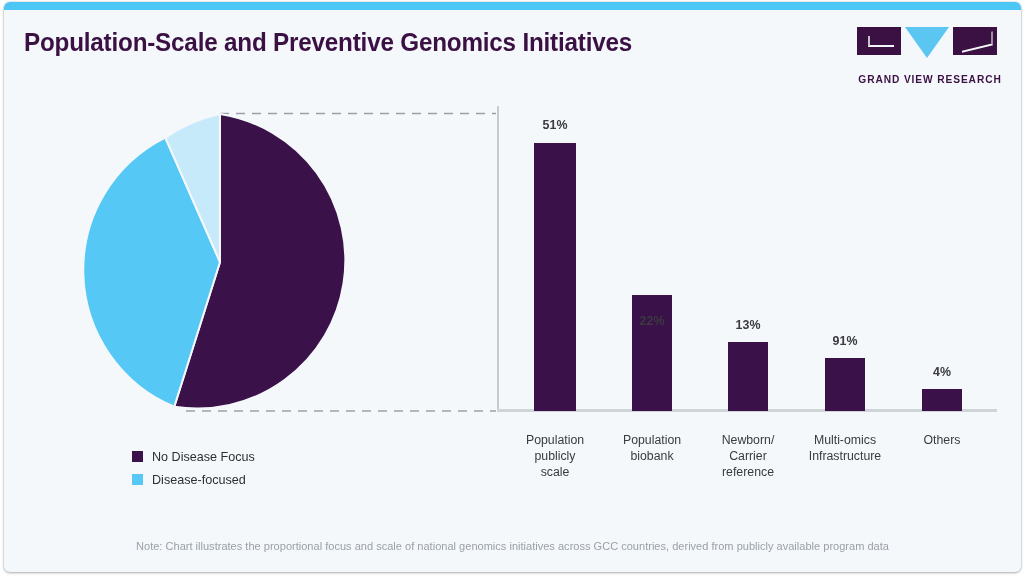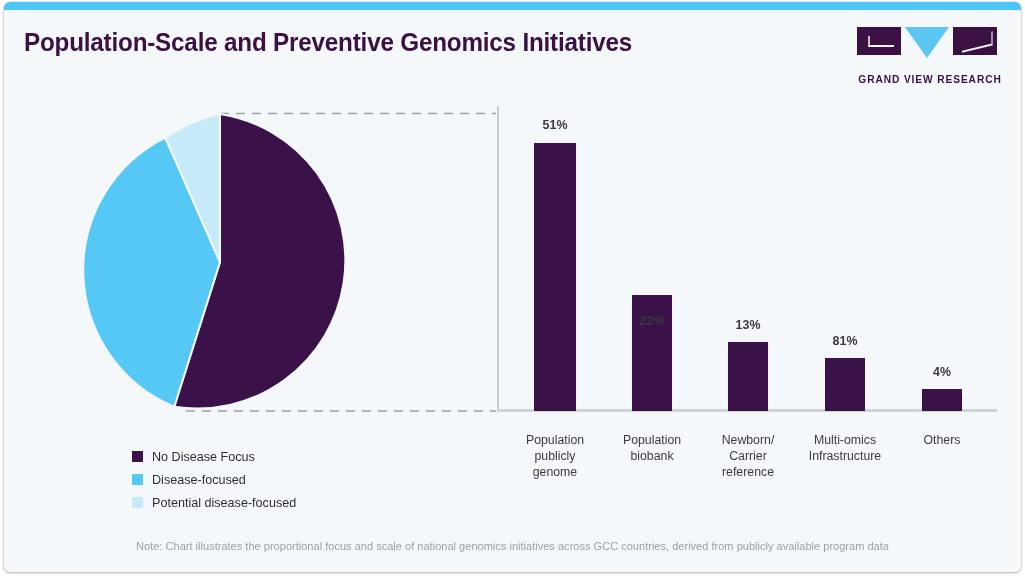--- a/index.html
+++ b/index.html
@@ -165,55 +165,51 @@
 
   <div id="legend">
     <div class="legend-row">
       <span class="legend-sw" style="background:#3b1149"></span>
       <span class="legend-lb">No Disease Focus</span>
     </div>
     <div class="legend-row">
       <span class="legend-sw" style="background:#55c8f5"></span>
       <span class="legend-lb">Disease-focused</span>
     </div>
-    <div class="legend-row">
-      <span class="legend-sw" style="background:#c7eafb"></span>
-      <span class="legend-lb">Potential disease-focused</span>
-    </div>
   </div>
 
   <div id="bars-wrap">
     <div id="bar-axis-v"></div>
     <div id="bar-axis-h"></div>
 
     <div class="bar" style="left:41px;  width:42px; height:268px; bottom:77px;"></div>
     <div class="bar-val" style="left:32px; top:20px; width:60px;">51%</div>
     <div class="bar-cat" style="left:17px; top:322px; width:90px;">
       <div>Population</div>
       <div>publicly</div>
-      <div>genome</div>
+      <div>scale</div>
     </div>
 
     <div class="bar" style="left:139px; width:40px; height:116px; bottom:77px;"></div>
     <div class="bar-val" style="left:129px; top:172px; width:60px;margin-top:44px;">22%</div>
     <div class="bar-cat" style="left:114px; top:322px; width:90px;">
       <div>Population</div>
       <div>biobank</div>
     </div>
 
     <div class="bar" style="left:235px; width:40px; height:69px; bottom:77px;"></div>
     <div class="bar-val" style="left:225px; top:220px; width:60px;">13%</div>
     <div class="bar-cat" style="left:210px; top:322px; width:90px;">
       <div>Newborn/</div>
       <div>Carrier</div>
       <div>reference</div>
     </div>
 
     <div class="bar" style="left:332px; width:40px; height:53px; bottom:77px;"></div>
-    <div class="bar-val" style="left:322px; top:236px; width:60px;">81%</div>
+    <div class="bar-val" style="left:322px; top:236px; width:60px;">91%</div>
     <div class="bar-cat" style="left:303px; top:322px; width:98px;">
       <div>Multi-omics</div>
       <div>Infrastructure</div>
     </div>
 
     <div class="bar" style="left:429px; width:40px; height:22px; bottom:77px;"></div>
     <div class="bar-val" style="left:419px; top:267px; width:60px;">4%</div>
     <div class="bar-cat" style="left:404px; top:322px; width:90px;">
       <div>Others</div>
     </div>

